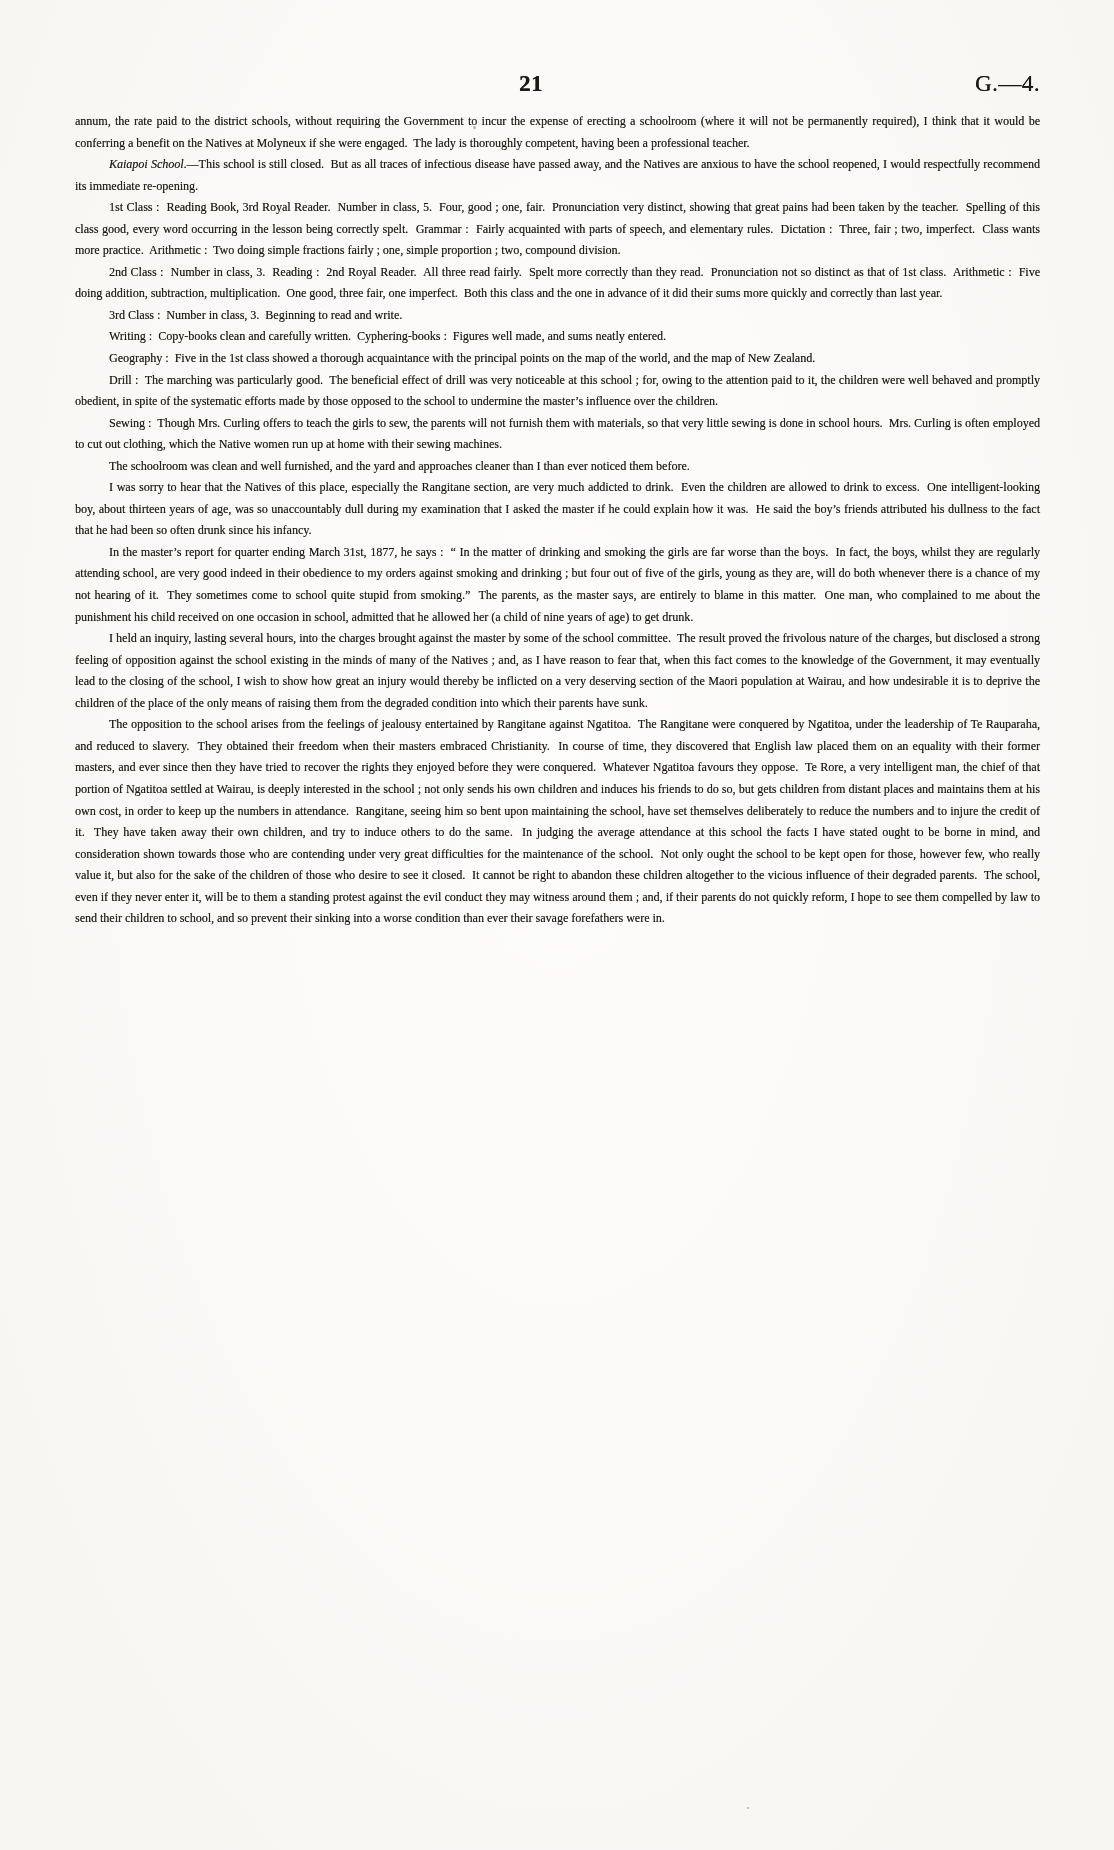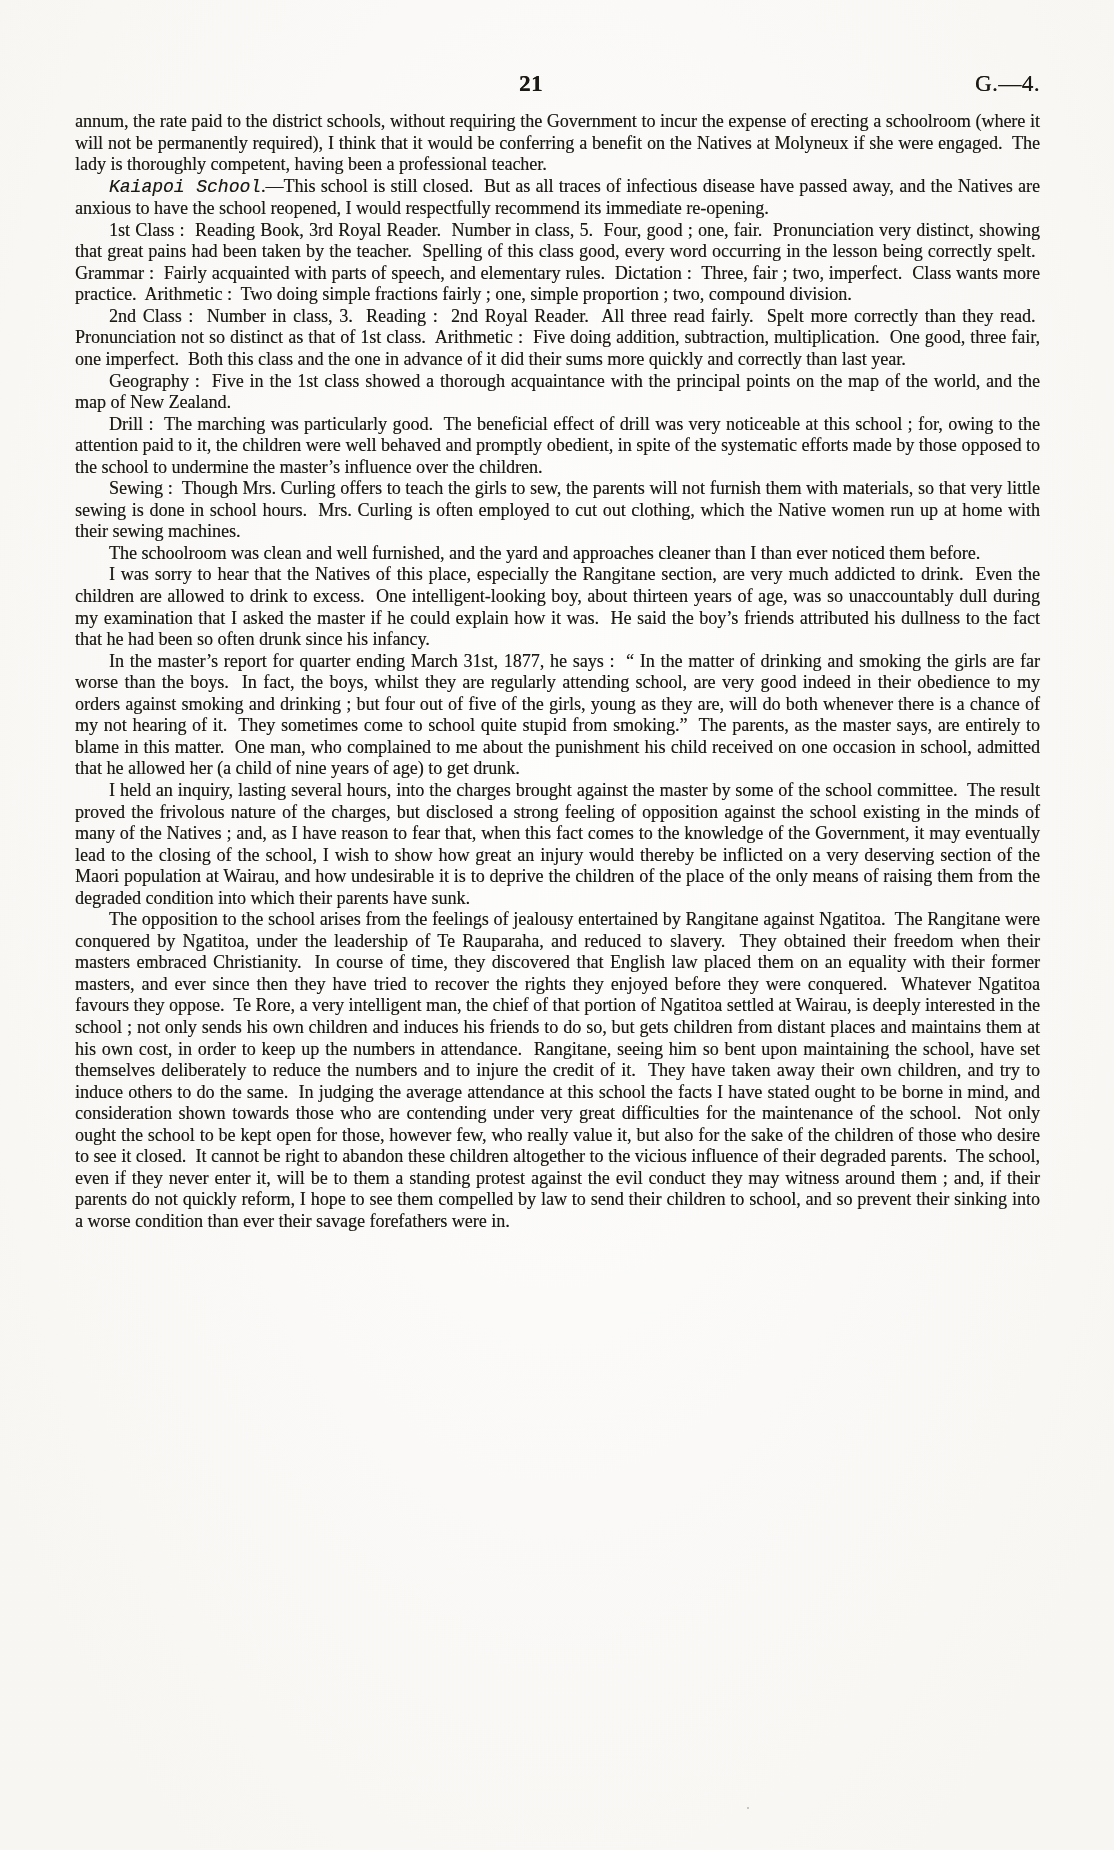--- a/index.html
+++ b/index.html
@@ -42,35 +42,34 @@
   .doc-ref {
     position: absolute;
     right: 0;
     top: 14px;
     letter-spacing: 0.5px;
     text-shadow: 0.3px 0 0 currentColor;
     text-align: right;
   }
   .page-body {
     margin-top: 9px;
-    font-size: 18px;
+    font-size: 12px;
     line-height: 21.55px;
     text-align: justify;
     text-shadow: 0.25px 0.1px 0 rgba(28,25,20,0.55);
   }
   .para {
     margin: 0;
     padding: 0;
   }
   .para.indent {
     text-indent: 34px;
   }
   .italic {
     font-style: italic;
-    font-family: Liberation Mono, monospace;
   }
   .speck {
     position: absolute;
     width: 3px;
     height: 3px;
     border-radius: 50%;
     background: rgba(60,55,48,0.35);
   }
   .speck-1 { left: 473px; top: 126px; }
   .speck-2 { left: 747px; top: 1807px; width: 2px; height: 2px; }
@@ -81,20 +80,22 @@
 <div class="page">
   <header class="page-header">
     <span class="page-number">21</span>
     <span class="doc-ref">G.—4.</span>
   </header>
   <main class="page-body">
       <p class="para"><span class="roman">annum, the rate paid to the district schools, without requiring the Government to incur the expense of erecting a schoolroom (where it will not be permanently required), I think that it would be conferring a benefit on the Natives at Molyneux if she were engaged.&nbsp; The lady is thoroughly competent, having been a professional teacher.</span></p>
       <p class="para indent"><span class="italic">Kaiapoi School</span><span class="roman">.—This school is still closed.&nbsp; But as all traces of infectious disease have passed away, and the Natives are anxious to have the school reopened, I would respectfully recommend its immediate re-opening.</span></p>
       <p class="para indent"><span class="roman">1st Class :&nbsp; Reading Book, 3rd Royal Reader.&nbsp; Number in class, 5.&nbsp; Four, good ; one, fair.&nbsp; Pronunciation very distinct, showing that great pains had been taken by the teacher.&nbsp; Spelling of this class good, every word occurring in the lesson being correctly spelt.&nbsp; Grammar :&nbsp; Fairly acquainted with parts of speech, and elementary rules.&nbsp; Dictation :&nbsp; Three, fair ; two, imperfect.&nbsp; Class wants more practice.&nbsp; Arithmetic :&nbsp; Two doing simple fractions fairly ; one, simple proportion ; two, compound division.</span></p>
       <p class="para indent"><span class="roman">2nd Class :&nbsp; Number in class, 3.&nbsp; Reading :&nbsp; 2nd Royal Reader.&nbsp; All three read fairly.&nbsp; Spelt more correctly than they read.&nbsp; Pronunciation not so distinct as that of 1st class.&nbsp; Arithmetic :&nbsp; Five doing addition, subtraction, multiplication.&nbsp; One good, three fair, one imperfect.&nbsp; Both this class and the one in advance of it did their sums more quickly and correctly than last year.</span></p>
+      <p class="para indent"><span class="roman">3rd Class :&nbsp; Number in class, 3.&nbsp; Beginning to read and write.</span></p>
+      <p class="para indent"><span class="roman">Writing :&nbsp; Copy-books clean and carefully written.&nbsp; Cyphering-books :&nbsp; Figures well made, and sums neatly entered.</span></p>
       <p class="para indent"><span class="roman">Geography :&nbsp; Five in the 1st class showed a thorough acquaintance with the principal points on the map of the world, and the map of New Zealand.</span></p>
       <p class="para indent"><span class="roman">Drill :&nbsp; The marching was particularly good.&nbsp; The beneficial effect of drill was very noticeable at this school ; for, owing to the attention paid to it, the children were well behaved and promptly obedient, in spite of the systematic efforts made by those opposed to the school to undermine the master’s influence over the children.</span></p>
       <p class="para indent"><span class="roman">Sewing :&nbsp; Though Mrs. Curling offers to teach the girls to sew, the parents will not furnish them with materials, so that very little sewing is done in school hours.&nbsp; Mrs. Curling is often employed to cut out clothing, which the Native women run up at home with their sewing machines.</span></p>
       <p class="para indent"><span class="roman">The schoolroom was clean and well furnished, and the yard and approaches cleaner than I than ever noticed them before.</span></p>
       <p class="para indent"><span class="roman">I was sorry to hear that the Natives of this place, especially the Rangitane section, are very much addicted to drink.&nbsp; Even the children are allowed to drink to excess.&nbsp; One intelligent-looking boy, about thirteen years of age, was so unaccountably dull during my examination that I asked the master if he could explain how it was.&nbsp; He said the boy’s friends attributed his dullness to the fact that he had been so often drunk since his infancy.</span></p>
       <p class="para indent"><span class="roman">In the master’s report for quarter ending March 31st, 1877, he says :&nbsp; “ In the matter of drinking and smoking the girls are far worse than the boys.&nbsp; In fact, the boys, whilst they are regularly attending school, are very good indeed in their obedience to my orders against smoking and drinking ; but four out of five of the girls, young as they are, will do both whenever there is a chance of my not hearing of it.&nbsp; They sometimes come to school quite stupid from smoking.”&nbsp; The parents, as the master says, are entirely to blame in this matter.&nbsp; One man, who complained to me about the punishment his child received on one occasion in school, admitted that he allowed her (a child of nine years of age) to get drunk.</span></p>
       <p class="para indent"><span class="roman">I held an inquiry, lasting several hours, into the charges brought against the master by some of the school committee.&nbsp; The result proved the frivolous nature of the charges, but disclosed a strong feeling of opposition against the school existing in the minds of many of the Natives ; and, as I have reason to fear that, when this fact comes to the knowledge of the Government, it may eventually lead to the closing of the school, I wish to show how great an injury would thereby be inflicted on a very deserving section of the Maori population at Wairau, and how undesirable it is to deprive the children of the place of the only means of raising them from the degraded condition into which their parents have sunk.</span></p>
       <p class="para indent"><span class="roman">The opposition to the school arises from the feelings of jealousy entertained by Rangitane against Ngatitoa.&nbsp; The Rangitane were conquered by Ngatitoa, under the leadership of Te Rauparaha, and reduced to slavery.&nbsp; They obtained their freedom when their masters embraced Christianity.&nbsp; In course of time, they discovered that English law placed them on an equality with their former masters, and ever since then they have tried to recover the rights they enjoyed before they were conquered.&nbsp; Whatever Ngatitoa favours they oppose.&nbsp; Te Rore, a very intelligent man, the chief of that portion of Ngatitoa settled at Wairau, is deeply interested in the school ; not only sends his own children and induces his friends to do so, but gets children from distant places and maintains them at his own cost, in order to keep up the numbers in attendance.&nbsp; Rangitane, seeing him so bent upon maintaining the school, have set themselves deliberately to reduce the numbers and to injure the credit of it.&nbsp; They have taken away their own children, and try to induce others to do the same.&nbsp; In judging the average attendance at this school the facts I have stated ought to be borne in mind, and consideration shown towards those who are contending under very great difficulties for the maintenance of the school.&nbsp; Not only ought the school to be kept open for those, however few, who really value it, but also for the sake of the children of those who desire to see it closed.&nbsp; It cannot be right to abandon these children altogether to the vicious influence of their degraded parents.&nbsp; The school, even if they never enter it, will be to them a standing protest against the evil conduct they may witness around them ; and, if their parents do not quickly reform, I hope to see them compelled by law to send their children to school, and so prevent their sinking into a worse condition than ever their savage forefathers were in.</span></p>
     </main>
   <span class="speck speck-1"></span>

